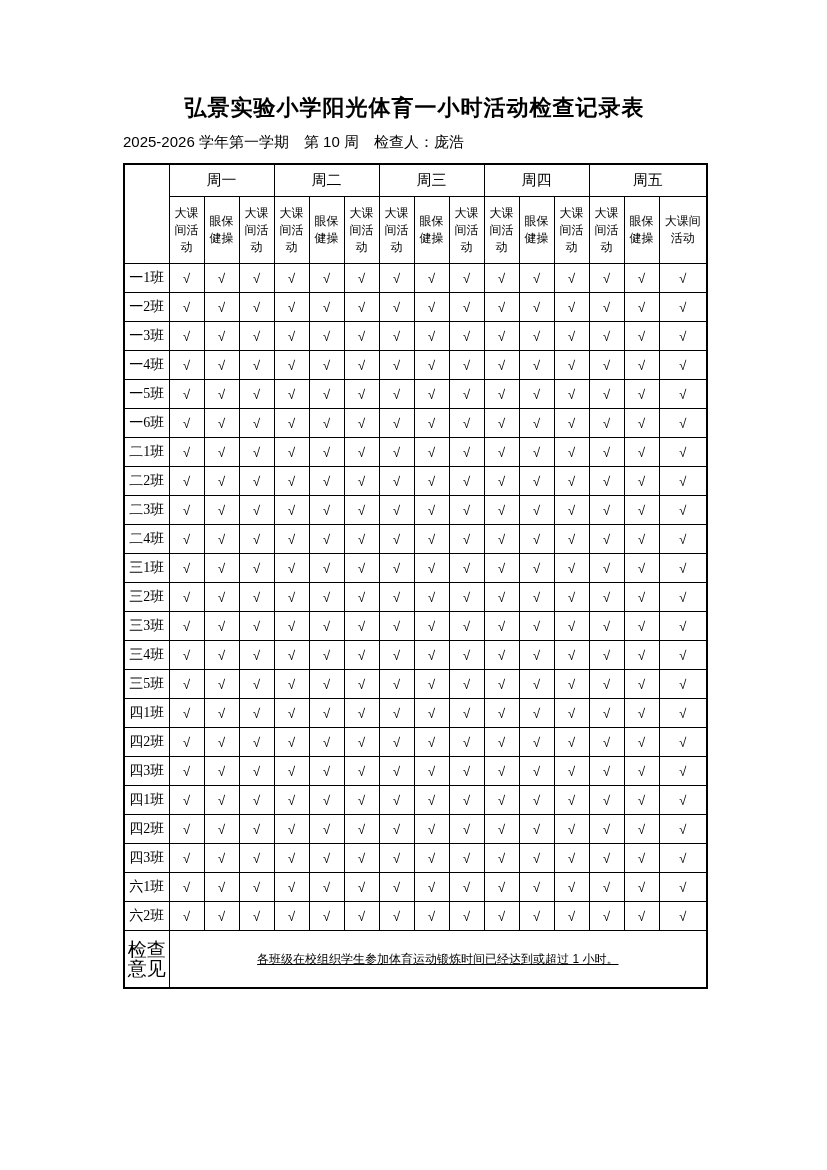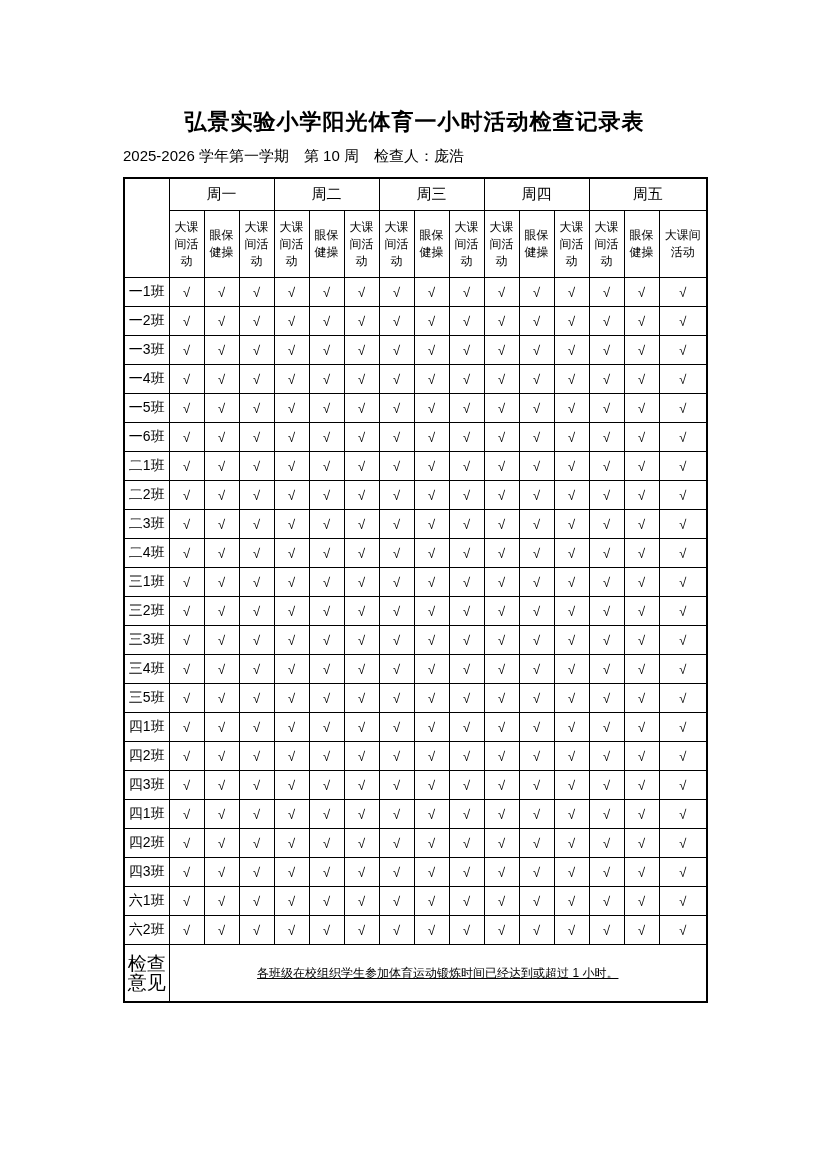--- a/index.html
+++ b/index.html
@@ -8,21 +8,21 @@
     background: #ffffff;
     width: 827px;
     height: 1170px;
     font-family: "Liberation Sans", sans-serif;
     color: #000000;
     position: relative;
   }
   .doc {
     position: absolute;
     left: 123px;
-    top: 107px;
+    top: 93px;
     width: 583px;
   }
   .doc-title {
     text-align: center;
     font-size: 22px;
     font-weight: bold;
     line-height: 30px;
     letter-spacing: 1px;
     white-space: nowrap;
   }
@@ -48,21 +48,21 @@
     word-break: break-all;
     font-weight: normal;
     overflow: hidden;
   }
   col.c-label { width: 45px; }
   col.c-std   { width: 35px; }
   col.c-wide  { width: 48px; }
   tr.day-row th { height: 31px; font-size: 15px; margin-top: 28px; }
   tr.act-row th { height: 64px; font-size: 12px; line-height: 17px; padding: 1px 0; }
   tr.cls-row td { height: 28px; }
-  td.cls-label { font-size: 14px; white-space: nowrap; }
+  td.cls-label { font-size: 14px; white-space: nowrap; font-family: Liberation Serif, serif; }
   td.mark { font-size: 13px; }
   tr.summary-row td { height: 56px; }
   td.sum-label { font-size: 19px; line-height: 19px; }
   td.sum-content { font-size: 12px; text-decoration: underline; }
   .doc-legend {
     margin-top: 26px;
     padding-left: 42px;
     font-size: 16px;
     font-weight: bold;
     line-height: 22px;

